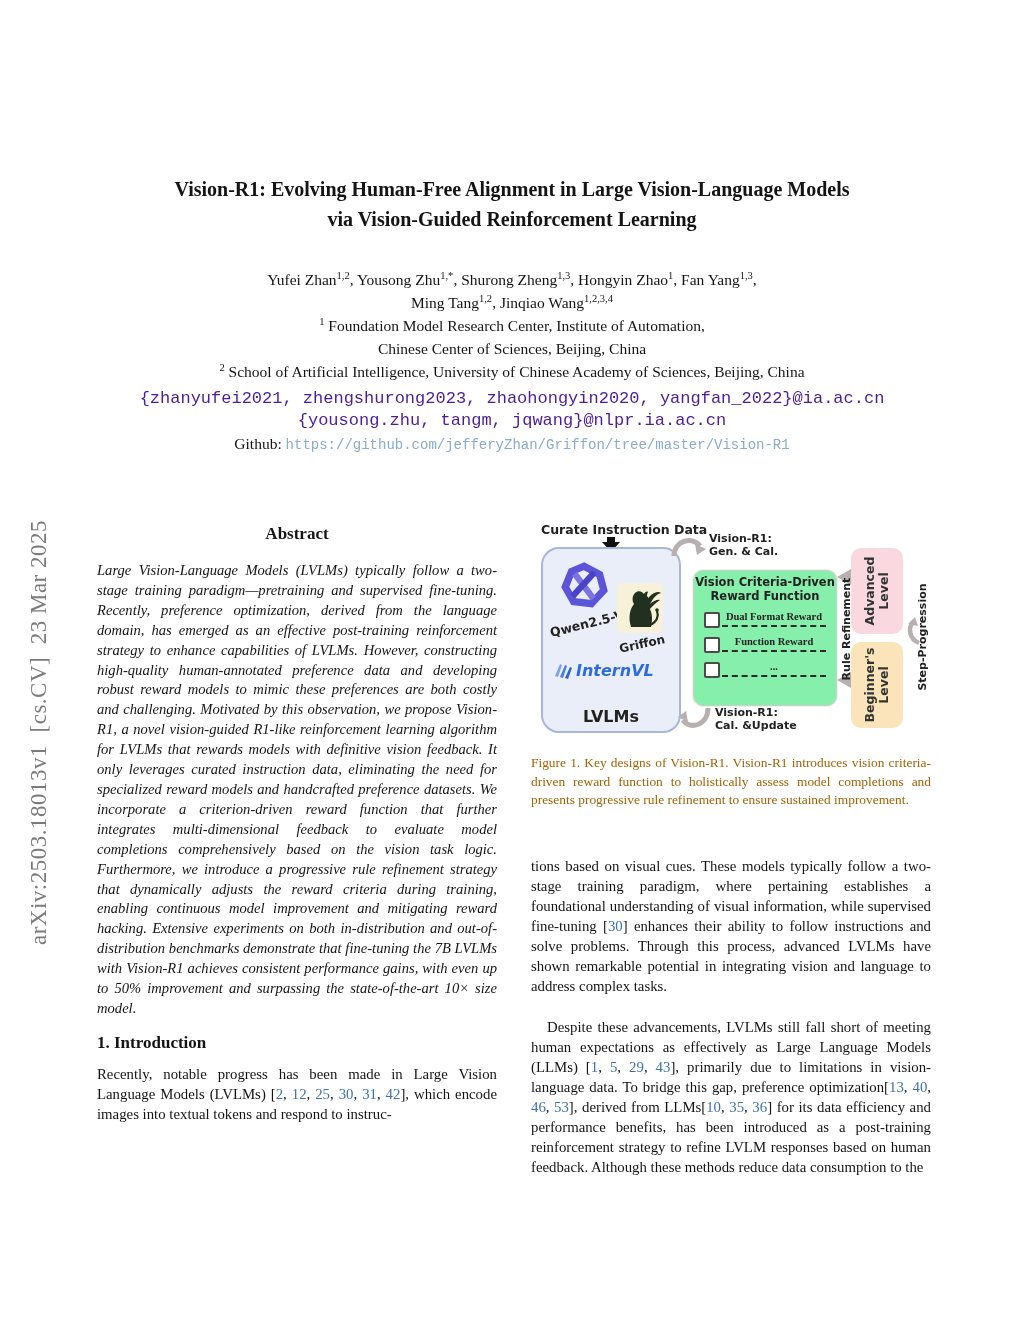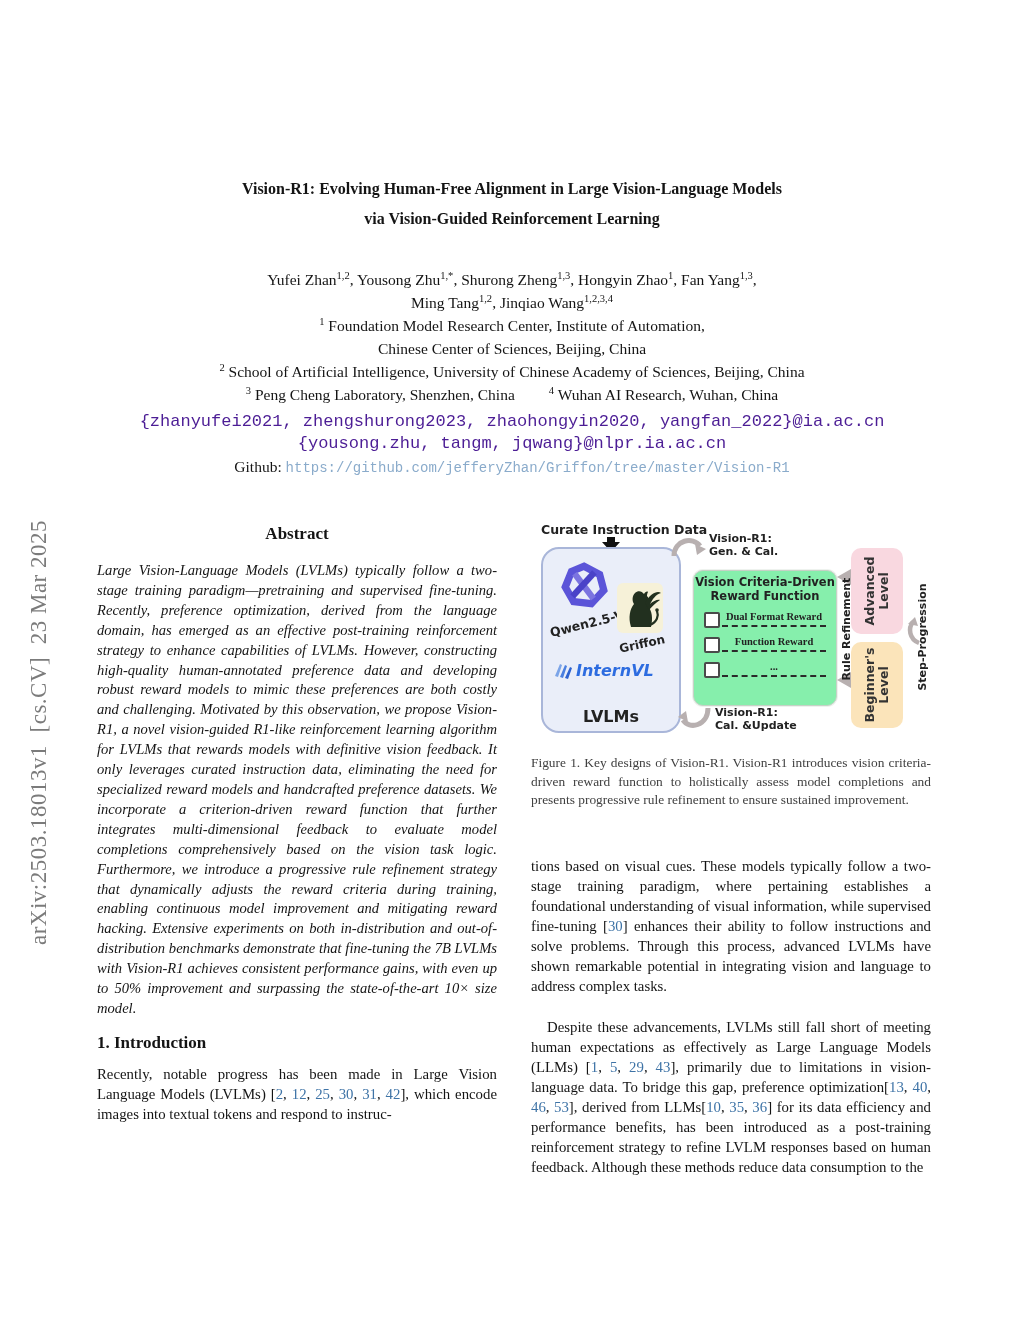--- a/index.html
+++ b/index.html
@@ -9,37 +9,37 @@
   .cite{color:#3e73a6;}
   a.url{color:#8aabcb;text-decoration:none;}
 
   
   .arxiv-stamp{position:absolute;left:26px;top:345px;height:600px;
     writing-mode:vertical-rl;transform:rotate(180deg);
     font-size:23px;color:#7b7b7b;letter-spacing:.5px;white-space:pre;}
 
   
   .header{position:absolute;left:100px;top:174px;width:824px;text-align:center;}
-  .title{font-size:16px;font-weight:bold;line-height:30px;}
+  .title{font-size:20px;font-weight:bold;line-height:30px;}
   .authors{margin-top:34px;font-size:15.5px;line-height:23px;}
   .affils{font-size:15.5px;line-height:23px;}
   .emails{margin-top:5px;font-family:"Liberation Mono",monospace;font-size:17px;line-height:22px;color:#4c1d95;}
   .github-line{margin-top:3px;font-size:15.5px;}
   .github-line .url{font-family:"Liberation Mono",monospace;font-size:14px;}
   .affil-gap{display:inline-block;width:34px;}
 
   
   .col-left{position:absolute;left:97px;top:524px;width:400px;}
   .col-right{position:absolute;left:531px;top:522px;width:400px;}
   .abstract-heading{text-align:center;font-weight:bold;font-size:17px;}
   .abstract-body{margin-top:17px;font-style:italic;font-size:14.6px;line-height:19.9px;text-align:justify;}
   .section-heading{margin-top:14px;font-weight:bold;font-size:17px;}
   .body-par{margin-top:11px;font-size:14.8px;line-height:20px;text-align:justify;}
   .body-par.indent{text-indent:16px;margin-top:21px;}
-  .caption{margin-top:4px;font-size:13.4px;line-height:18.6px;text-align:justify;color:#404040;}
+  .caption{margin-top:4px;font-size:13.4px;line-height:18.6px;text-align:justify;color:#a16207;}
   .first-right-par{margin-top:46px;}
 
   
   .fig{position:relative;width:400px;height:228px;font-family:"DejaVu Sans",sans-serif;color:#222;}
   .fig-toplabel{position:absolute;left:10px;top:0px;font-size:12.5px;font-weight:bold;}
   .down-arrow{position:absolute;left:70px;top:15px;}
   .lvlms-box{position:absolute;left:10px;top:25px;width:136px;height:182px;background:#eaeef9;
     border:2px solid #a9b6d9;border-radius:18px;}
   .qwen-logo{position:absolute;left:16px;top:12px;}
   .qwen-label{position:absolute;left:6px;top:66px;font-size:12.5px;font-weight:bold;transform:rotate(-14deg);}
@@ -79,23 +79,20 @@
       <div>via Vision-Guided Reinforcement Learning</div>
     </div>
     <div class="authors">
       <div>Yufei Zhan<sup>1,2</sup>, Yousong Zhu<sup>1,*</sup>, Shurong Zheng<sup>1,3</sup>, Hongyin Zhao<sup>1</sup>, Fan Yang<sup>1,3</sup>,</div>
       <div>Ming Tang<sup>1,2</sup>, Jinqiao Wang<sup>1,2,3,4</sup></div>
     </div>
     <div class="affils">
       <div><sup>1</sup> Foundation Model Research Center, Institute of Automation,</div>
       <div>Chinese Center of Sciences, Beijing, China</div>
       <div><sup>2</sup> School of Artificial Intelligence, University of Chinese Academy of Sciences, Beijing, China</div>
-      <div>
-        <span><sup>3</sup> Peng Cheng Laboratory, Shenzhen, China</span><span class="affil-gap"></span><span><sup>4</sup> Wuhan AI Research, Wuhan, China</span>
-      </div>
     </div>
     <div class="emails">
       <div>{zhanyufei2021, zhengshurong2023, zhaohongyin2020, yangfan_2022}@ia.ac.cn</div>
       <div>{yousong.zhu, tangm, jqwang}@nlpr.ia.ac.cn</div>
     </div>
     <div class="github-line">
       <span>Github:</span>
       <a class="url" href="#">https://github.com/jefferyZhan/Griffon/tree/master/Vision-R1</a>
     </div>
   </div>

